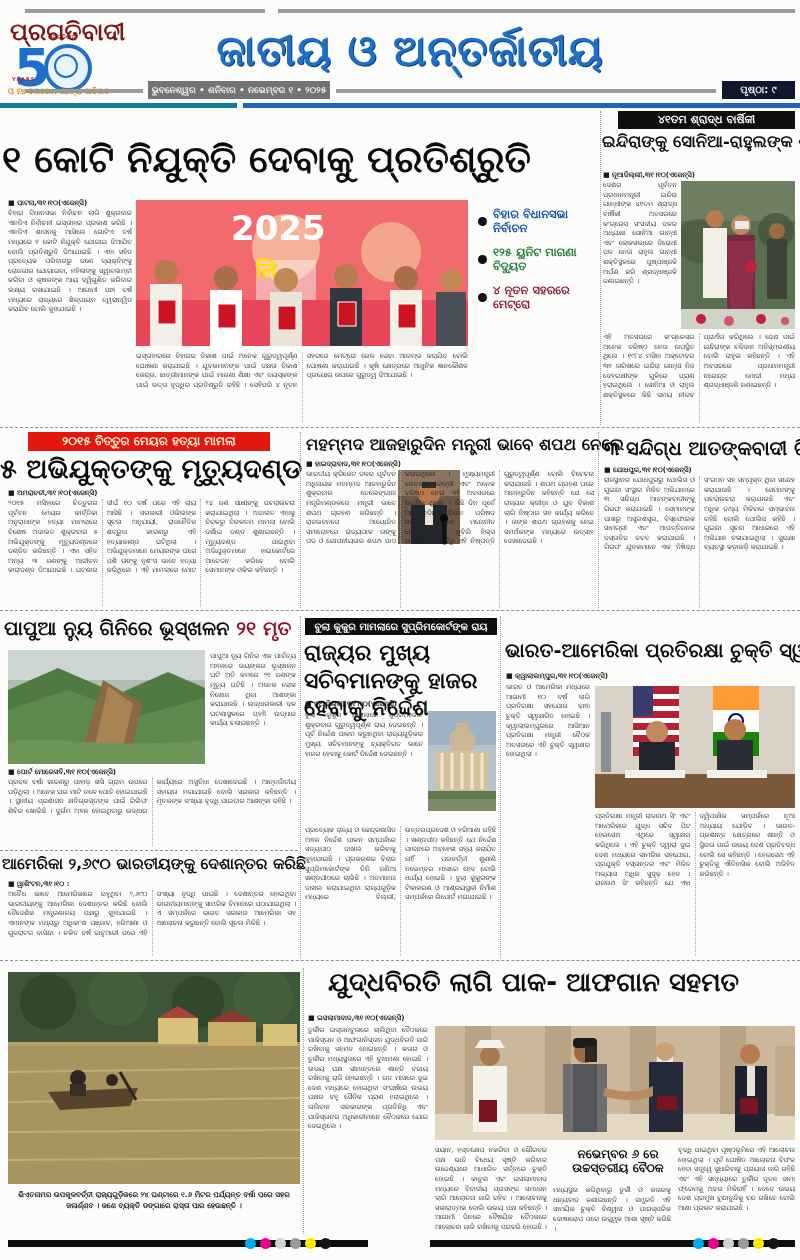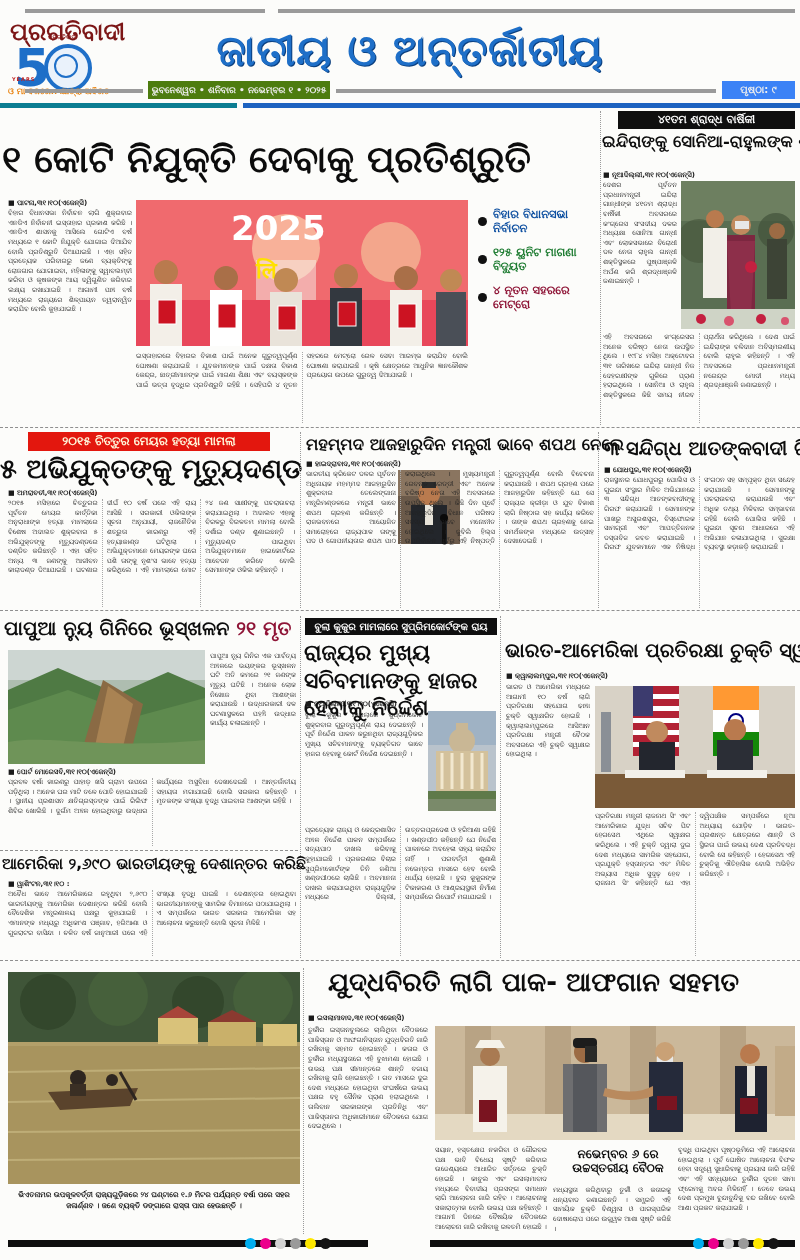--- a/index.html
+++ b/index.html
@@ -3,22 +3,22 @@
 <meta charset="utf-8">
 <style>
   html,body{margin:0;padding:0;background:#d9d9d9;}
   .page{position:relative;width:800px;height:1260px;margin:0 auto;background:#fcfcfa;
         font-family:"DejaVu Sans","Liberation Sans",sans-serif;overflow:hidden;color:#151515;}
   .abs{position:absolute;box-sizing:border-box;}
   .grayrule{background:#9a9a9a;height:4px;}
   .masthead-title{font-weight:bold;color:#1e6fc8;text-shadow:1px 1px 0 #0b3f7e;letter-spacing:1px;}
   .logo-title{font-weight:bold;color:#7c1616;}
   .logo-tag{color:#e8820e;font-weight:bold;}
-  .datebar{background:#4d7c0f;color:#eee;font-weight:bold;text-align:center;}
-  .pagebox{background:#3b82f6;color:#eee;font-weight:bold;text-align:center;}
+  .datebar{background:#737373;color:#eee;font-weight:bold;text-align:center;}
+  .pagebox{background:#0f172a;color:#eee;font-weight:bold;text-align:center;}
   .kicker-red{background:#e3170e;color:#ffe91c;font-weight:bold;text-align:center;}
   .kicker-black{background:#0f0f0f;color:#fff;font-weight:bold;text-align:center;}
   .headline{font-weight:bold;color:#0c0c0c;line-height:1.08;}
   .byline{font-size:7px;font-weight:bold;color:#1a1a1a;}
   .bodytext{font-size:6.8px;line-height:1.42;color:#222;text-align:justify;
             overflow:hidden;word-break:break-word;}
   .cols2{column-count:2;column-gap:9px;column-rule:1px dotted #a8a8a8;}
   .cols3{column-count:3;column-gap:9px;column-rule:1px dotted #a8a8a8;}
   .hdash{border-top:1px dashed #8f8f8f;}
   .vdot{border-left:1px dotted #9b9b9b;}
@@ -332,21 +332,21 @@
       <g>
         <circle cx="315" cy="28" r="10" fill="#b97a4e"></circle>
         <rect x="300" y="40" width="32" height="66" fill="#1e2230"></rect>
         <rect x="312" y="40" width="8" height="30" fill="#e8e4da"></rect>
         <rect x="305" y="72" width="18" height="16" fill="#7a1420"></rect>
       </g>
       <rect x="340" y="20" width="20" height="70" fill="#c2ab88"></rect>
     </svg>
   </div>
 
-  <div class="abs bodytext" style="left:435px;top:1146px;width:112px;height:86px;">ସୟାନ, ହସ୍ତକ୍ଷେପ ନକରିବା ଓ ଗୌରବର ପକ୍ଷ ଭାବି ବିଧେୟ ସୃଷ୍ଟି କରିବାର ଉଦ୍ଦେଶ୍ୟରେ ଆଧାରିତ ସର୍ତ୍ତରେ ଚୁକ୍ତି ହୋଇଛି । କାବୁଲ ଏବଂ ଇସଲାମାବାଦ ମଧ୍ୟରେ ବିବାଦୀୟ ପ୍ରସଙ୍ଗ ସମାଧାନ ଲାଗି ଆଲୋଚନା ଜାରି ରହିବ । ଆଲୋଚନାକୁ ସକାରାତ୍ମକ ବୋଲି ଉଭୟ ପକ୍ଷ କହିଛନ୍ତି । ଆଗାମୀ ଦିନରେ ବୈଷୟିକ ବୈଠକରେ ଆଲୋଚନା ଜାରି ରଖିବାକୁ ରଳତମି ହୋଇଛି ।</div>
+  <div class="abs bodytext" style="left:435px;top:1146px;width:112px;height:86px;">ସୟାନ, ହସ୍ତକ୍ଷେପ ନକରିବା ଓ ଗୌରବର ପକ୍ଷ ଭାବି ବିଧେୟ ସୃଷ୍ଟି କରିବାର ଉଦ୍ଦେଶ୍ୟରେ ଆଧାରିତ ସର୍ତ୍ତରେ ଚୁକ୍ତି ହୋଇଛି । କାବୁଲ ଏବଂ ଇସଲାମାବାଦ ମଧ୍ୟରେ ବିବାଦୀୟ ପ୍ରସଙ୍ଗ ସମାଧାନ ଲାଗି ଆଲୋଚନା ଜାରି ରହିବ । ଆଲୋଚନାକୁ ସକାରାତ୍ମକ ବୋଲି ଉଭୟ ପକ୍ଷ କହିଛନ୍ତି । ଆଗାମୀ ଦିନରେ ବୈଷୟିକ ବୈଠକରେ ଆଲୋଚନା ଜାରି ରଖିବାକୁ ପରବରି ହୋଇଛି ।</div>
   <div class="abs subhead-box" style="left:553px;top:1148px;width:118px;font-size:12px;margin-left:6px;">ନଭେମ୍ବର ୬ ରେ ଉଚ୍ଚସ୍ତରୀୟ ବୈଠକ</div>
   <div class="abs bodytext" style="left:553px;top:1186px;width:118px;height:46px;">ମଧ୍ୟସ୍ଥତା କରିଥିବାରୁ ତୁର୍କୀ ଓ କତାରକୁ ଧନ୍ୟବାଦ ଜଣାଇଛନ୍ତି । ସମ୍ପ୍ରତି ଏହି ସାମୟିକ ଚୁକ୍ତି ବିଶ୍ୱାସ ଓ ପାରସ୍ପରିକ ଦୋଷାରୋପ ପରେ ଉଜ୍ଜ୍ୱଳ ଆଶା ସୃଷ୍ଟି କରିଛି ।</div>
   <div class="abs bodytext" style="left:678px;top:1146px;width:117px;height:86px;">ବୃଦ୍ଧି ପାଇଥିବା ପୃଷ୍ଠଭୂମିରେ ଏହି ଆଲୋଚନା ହୋଇଥିଲା । ପୂର୍ବ ଘୋଷିତ ଆଲୋଚନା ବିଫଳ ହେବା ସତ୍ତ୍ୱେ ସୁଧାରିବାକୁ ପ୍ରୟାସ ଜାରି ରହିଛି ଏବଂ ଏହି ସନ୍ଧ୍ୟାରେ ତୁର୍କୀର ଦୂତନ ସାମା ଫ୍ରେମକୁ ଅବର ମିଳିନାହିଁ । ତେବେ ଉଭୟ ଦେଶ ପ୍ରମୁଖ ବୁନ୍ଦାବୁନ୍ଦିକୁ ବନ୍ଦ ରଖିବେ ବୋଲି ଆଶା ପ୍ରକଟ କରାଯାଇଛି ।</div>
 
   <div class="abs footer-bar" style="left:8px;top:1240px;width:360px;"></div>
   <div class="abs footer-bar" style="left:430px;top:1240px;width:365px;"></div>
   <div class="regdots" style="left:245px;top:1238px;">
     <span class="regdot" style="background:#00aeef"></span>
     <span class="regdot" style="background:#ec008c"></span>
     <span class="regdot" style="background:#d2d2d2"></span>

